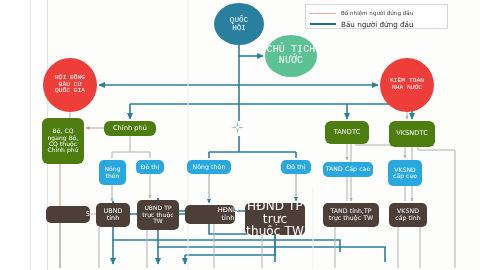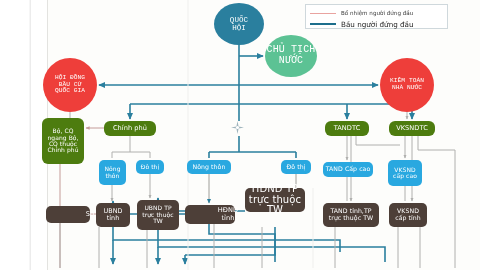--- a/index.html
+++ b/index.html
@@ -236,38 +236,38 @@
       <div class="node circle c-red" style="left: 43px; top: 58px; width: 54px; height: 54px; font-size: 6.2px;">HỘI ĐỒNG
 BẦU CỬ
 QUỐC GIA</div>
       <div class="node circle c-red" style="left: 380px; top: 58px; width: 54px; height: 54px; font-size: 6.2px;">KIỂM TOÁN
 NHÀ NƯỚC</div>
       <div class="node rnd c-orange" style="left: 42px; top: 118px; width: 42px; height: 46px; font-size: 6px;">Bộ, CQ
 ngang Bộ,
 CQ thuộc
 Chính phủ</div>
       <div class="node rnd c-orange" style="left: 104px; top: 121px; width: 52px; height: 15px; font-size: 6.6px;">Chính phủ</div>
-      <div class="node rnd c-orange" style="left: 325px; top: 121px; width: 44px; height: 15px; font-size: 6.6px;">TANDTC</div>
-      <div class="node rnd c-orange" style="left: 389px; top: 121px; width: 46px; height: 15px; font-size: 6.6px;">VKSNDTC</div>
+      <div class="node rnd c-orange" style="left: 325px; top: 121px; width: 44px; height: 23px; font-size: 6.6px;">TANDTC</div>
+      <div class="node rnd c-orange" style="left: 389px; top: 121px; width: 46px; height: 26px; font-size: 6.6px;">VKSNDTC</div>
       <div class="node rnd-sm c-blue" style="left: 99px; top: 160px; width: 27px; height: 25px; font-size: 6px;">Nông
 thôn</div>
       <div class="node rnd-sm c-blue" style="left: 136px; top: 160px; width: 28px; height: 14px; font-size: 6px;">Đô thị</div>
       <div class="node rnd-sm c-blue" style="left: 187px; top: 160px; width: 44px; height: 14px; font-size: 6.2px;">Nông thôn</div>
       <div class="node rnd-sm c-blue" style="left: 281px; top: 160px; width: 30px; height: 14px; font-size: 6.2px;">Đô thị</div>
       <div class="node rnd-sm c-blue" style="left: 323px; top: 162px; width: 50px; height: 15px; font-size: 6.2px;">TAND Cấp cao</div>
       <div class="node rnd-sm c-blue" style="left: 388px; top: 160px; width: 34px; height: 26px; font-size: 6px;">VKSND
 cấp cao</div>
       <div class="node rnd-sm c-brown" style="left: 46px; top: 206px; width: 28px; height: 17px; font-size: 6.6px; padding-left: 44px;">Sở</div>
       <div class="node rnd-sm c-brown" style="left: 96px; top: 203px; width: 34px; height: 24px; font-size: 6.4px;">UBND
 tỉnh</div>
       <div class="node rnd-sm c-brown" style="left: 137px; top: 200px; width: 42px; height: 30px; font-size: 6px;">UBND TP
 trực thuộc
 TW</div>
       <div class="node rnd-sm c-brown" style="left: 185px; top: 205px; width: 50px; height: 19px; font-size: 6.6px; padding-left: 36px;">HĐND tỉnh</div>
-      <div class="node rnd-sm c-brown" style="left: 245px; top: 188px; width: 60px; height: 24px; font-size: 10px;">HĐND TP
+      <div class="node rnd-sm c-brown" style="left: 245px; top: 203px; width: 60px; height: 32px; font-size: 12px;">HĐND TP
 trực thuộc TW</div>
       <div class="node rnd-sm c-brown" style="left: 323px; top: 203px; width: 56px; height: 24px; font-size: 6.2px;">TAND tỉnh,TP
 trực thuộc TW</div>
       <div class="node rnd-sm c-brown" style="left: 389px; top: 203px; width: 38px; height: 24px; font-size: 6.2px;">VKSND
 cấp tỉnh</div>
     </div>
 
 </div>
 
 </body></html>

